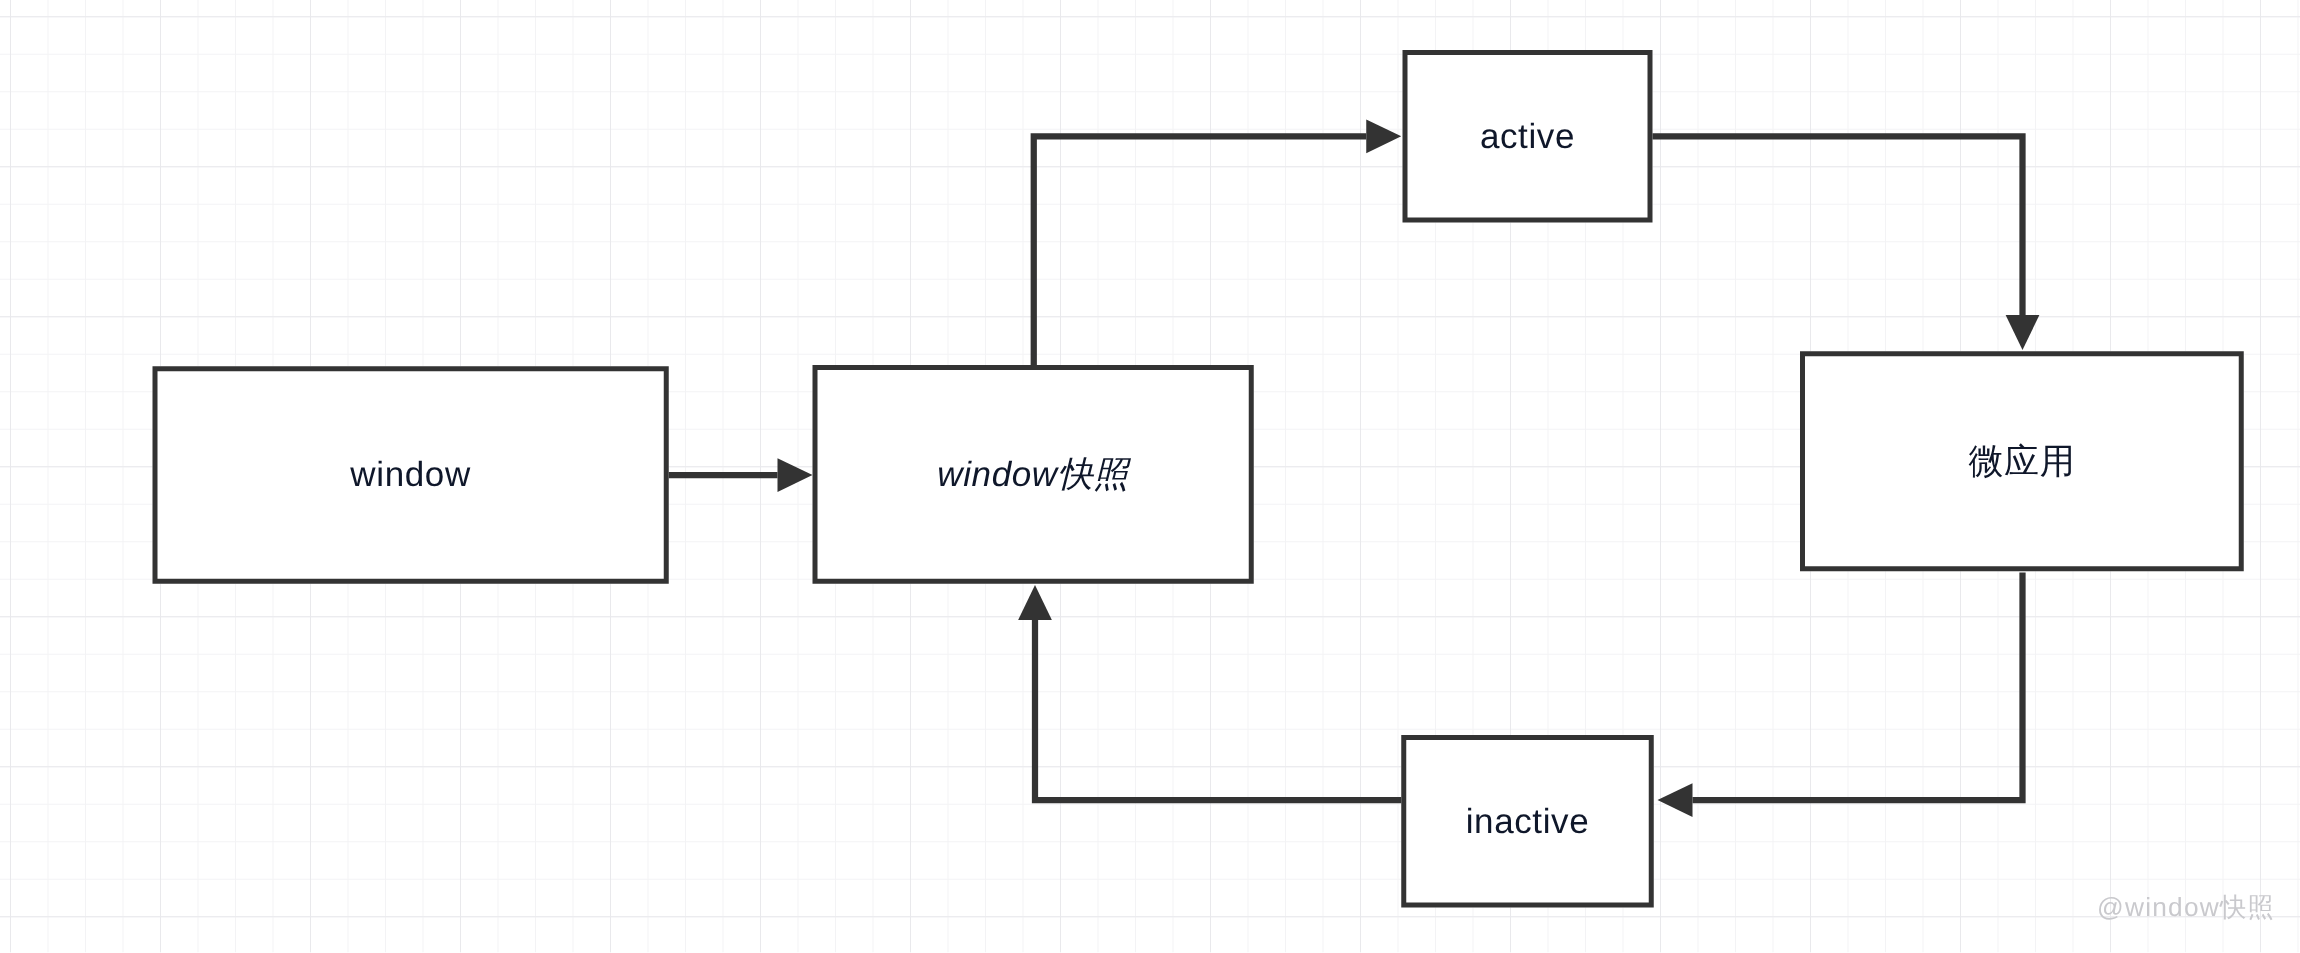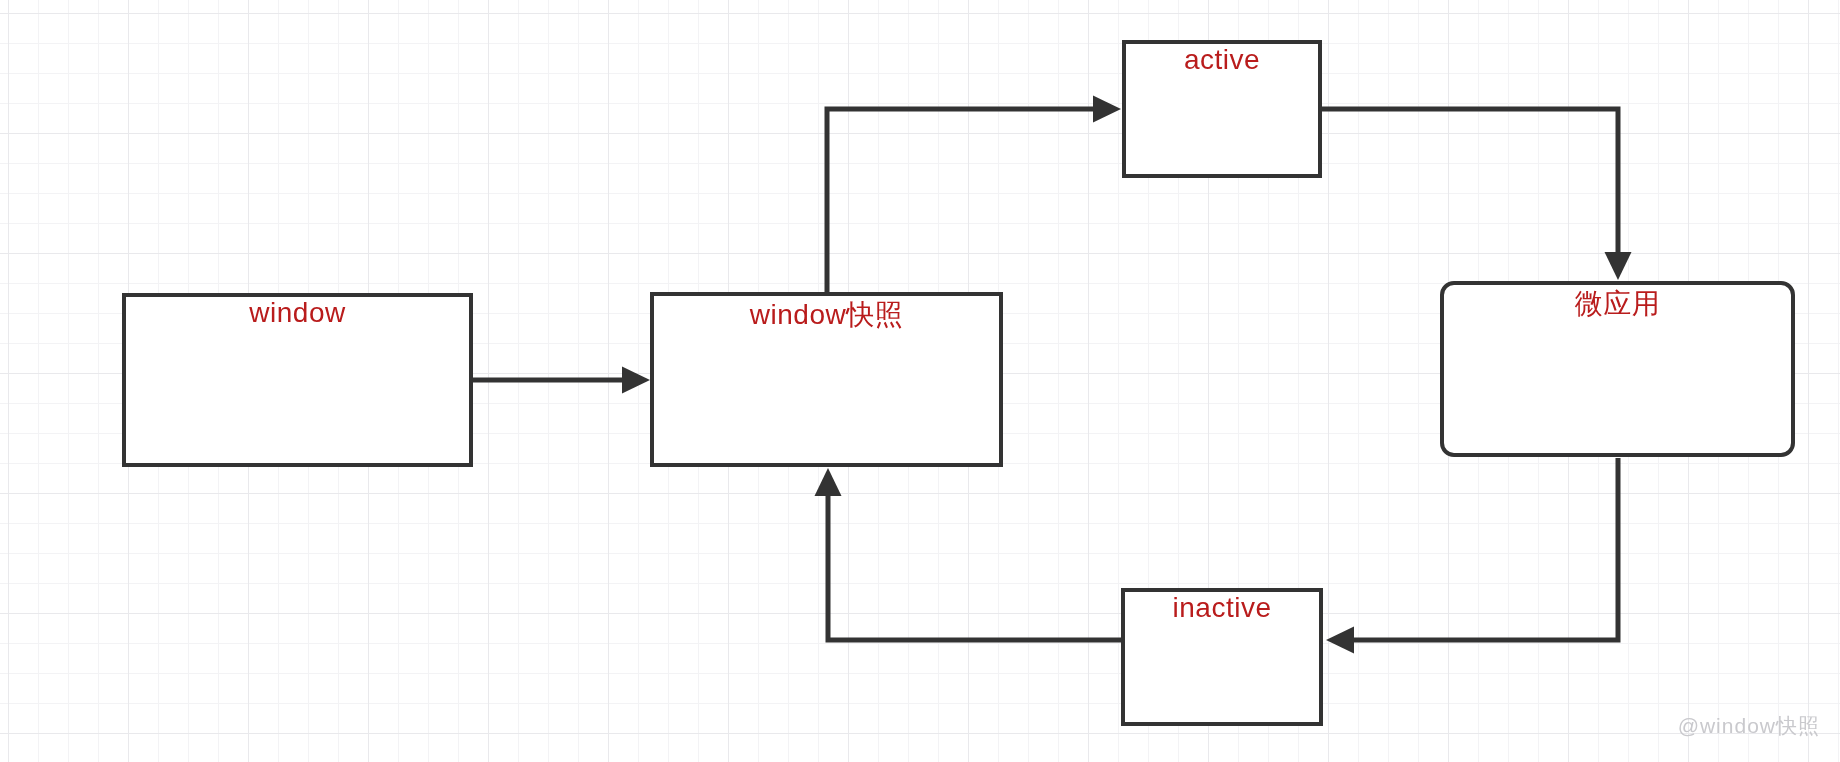--- a/index.html
+++ b/index.html
@@ -28,31 +28,31 @@
     top: 0;
     width: 1840px;
     height: 762px;
   }
   .node {
     position: absolute;
     box-sizing: border-box;
     background: #ffffff;
     border: 4px solid #333333;
     display: flex;
-    align-items: flex-start;
+    align-items: center;
     justify-content: center;
-    color: #b91c1c;
+    color: #0f172a;
     font-size: 28px;
     letter-spacing: 0.5px;
     white-space: nowrap;
   }
-  .node-window          { left: 122px;  top: 293px; width: 351px; height: 174px; }
-  .node-window-snapshot { left: 650px;  top: 292px; width: 353px; height: 175px; }
+  .node-window          { left: 122px;  top: 293px; width: 413px; height: 174px; }
+  .node-window-snapshot { left: 650px;  top: 292px; width: 353px; height: 175px; font-style: italic; }
   .node-active          { left: 1122px; top: 40px;  width: 200px; height: 138px; }
-  .node-micro-app       { left: 1440px; top: 281px; width: 355px; height: 176px; border-radius: 14px; }
+  .node-micro-app       { left: 1440px; top: 281px; width: 355px; height: 176px; }
   .node-inactive        { left: 1121px; top: 588px; width: 202px; height: 138px; }
   .watermark {
     position: absolute;
     right: 20px;
     top: 712px;
     font-size: 21px;
     color: #c9c9cd;
     letter-spacing: 1px;
     user-select: none;
   }

